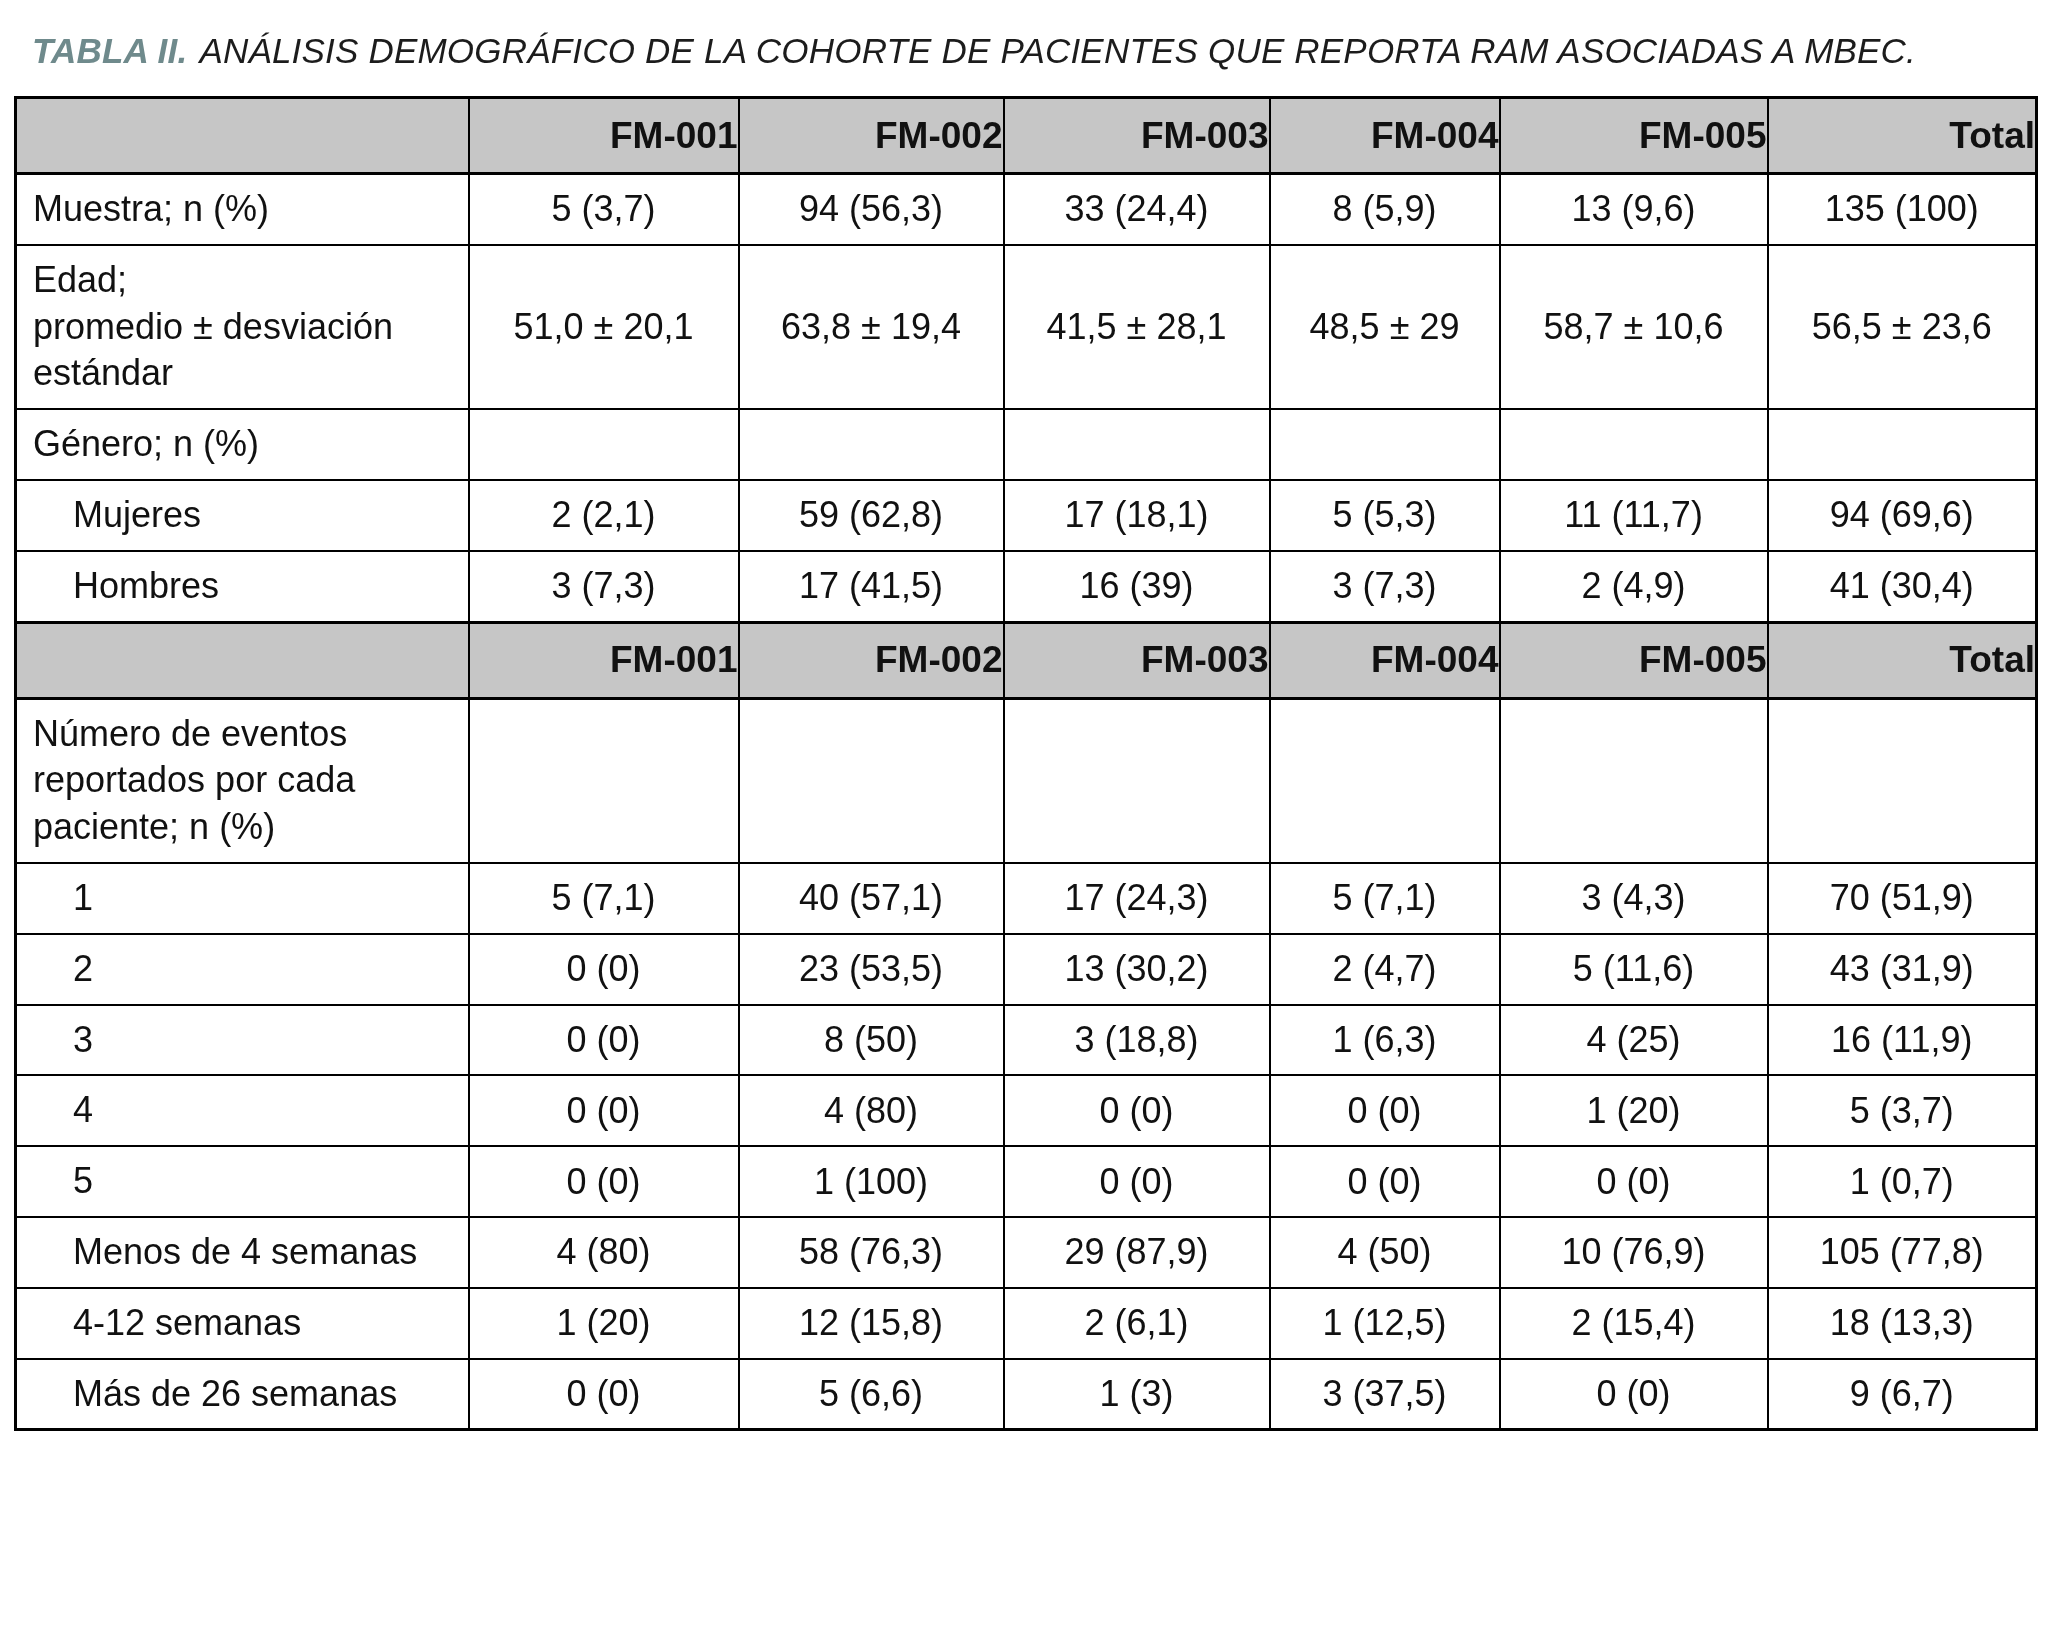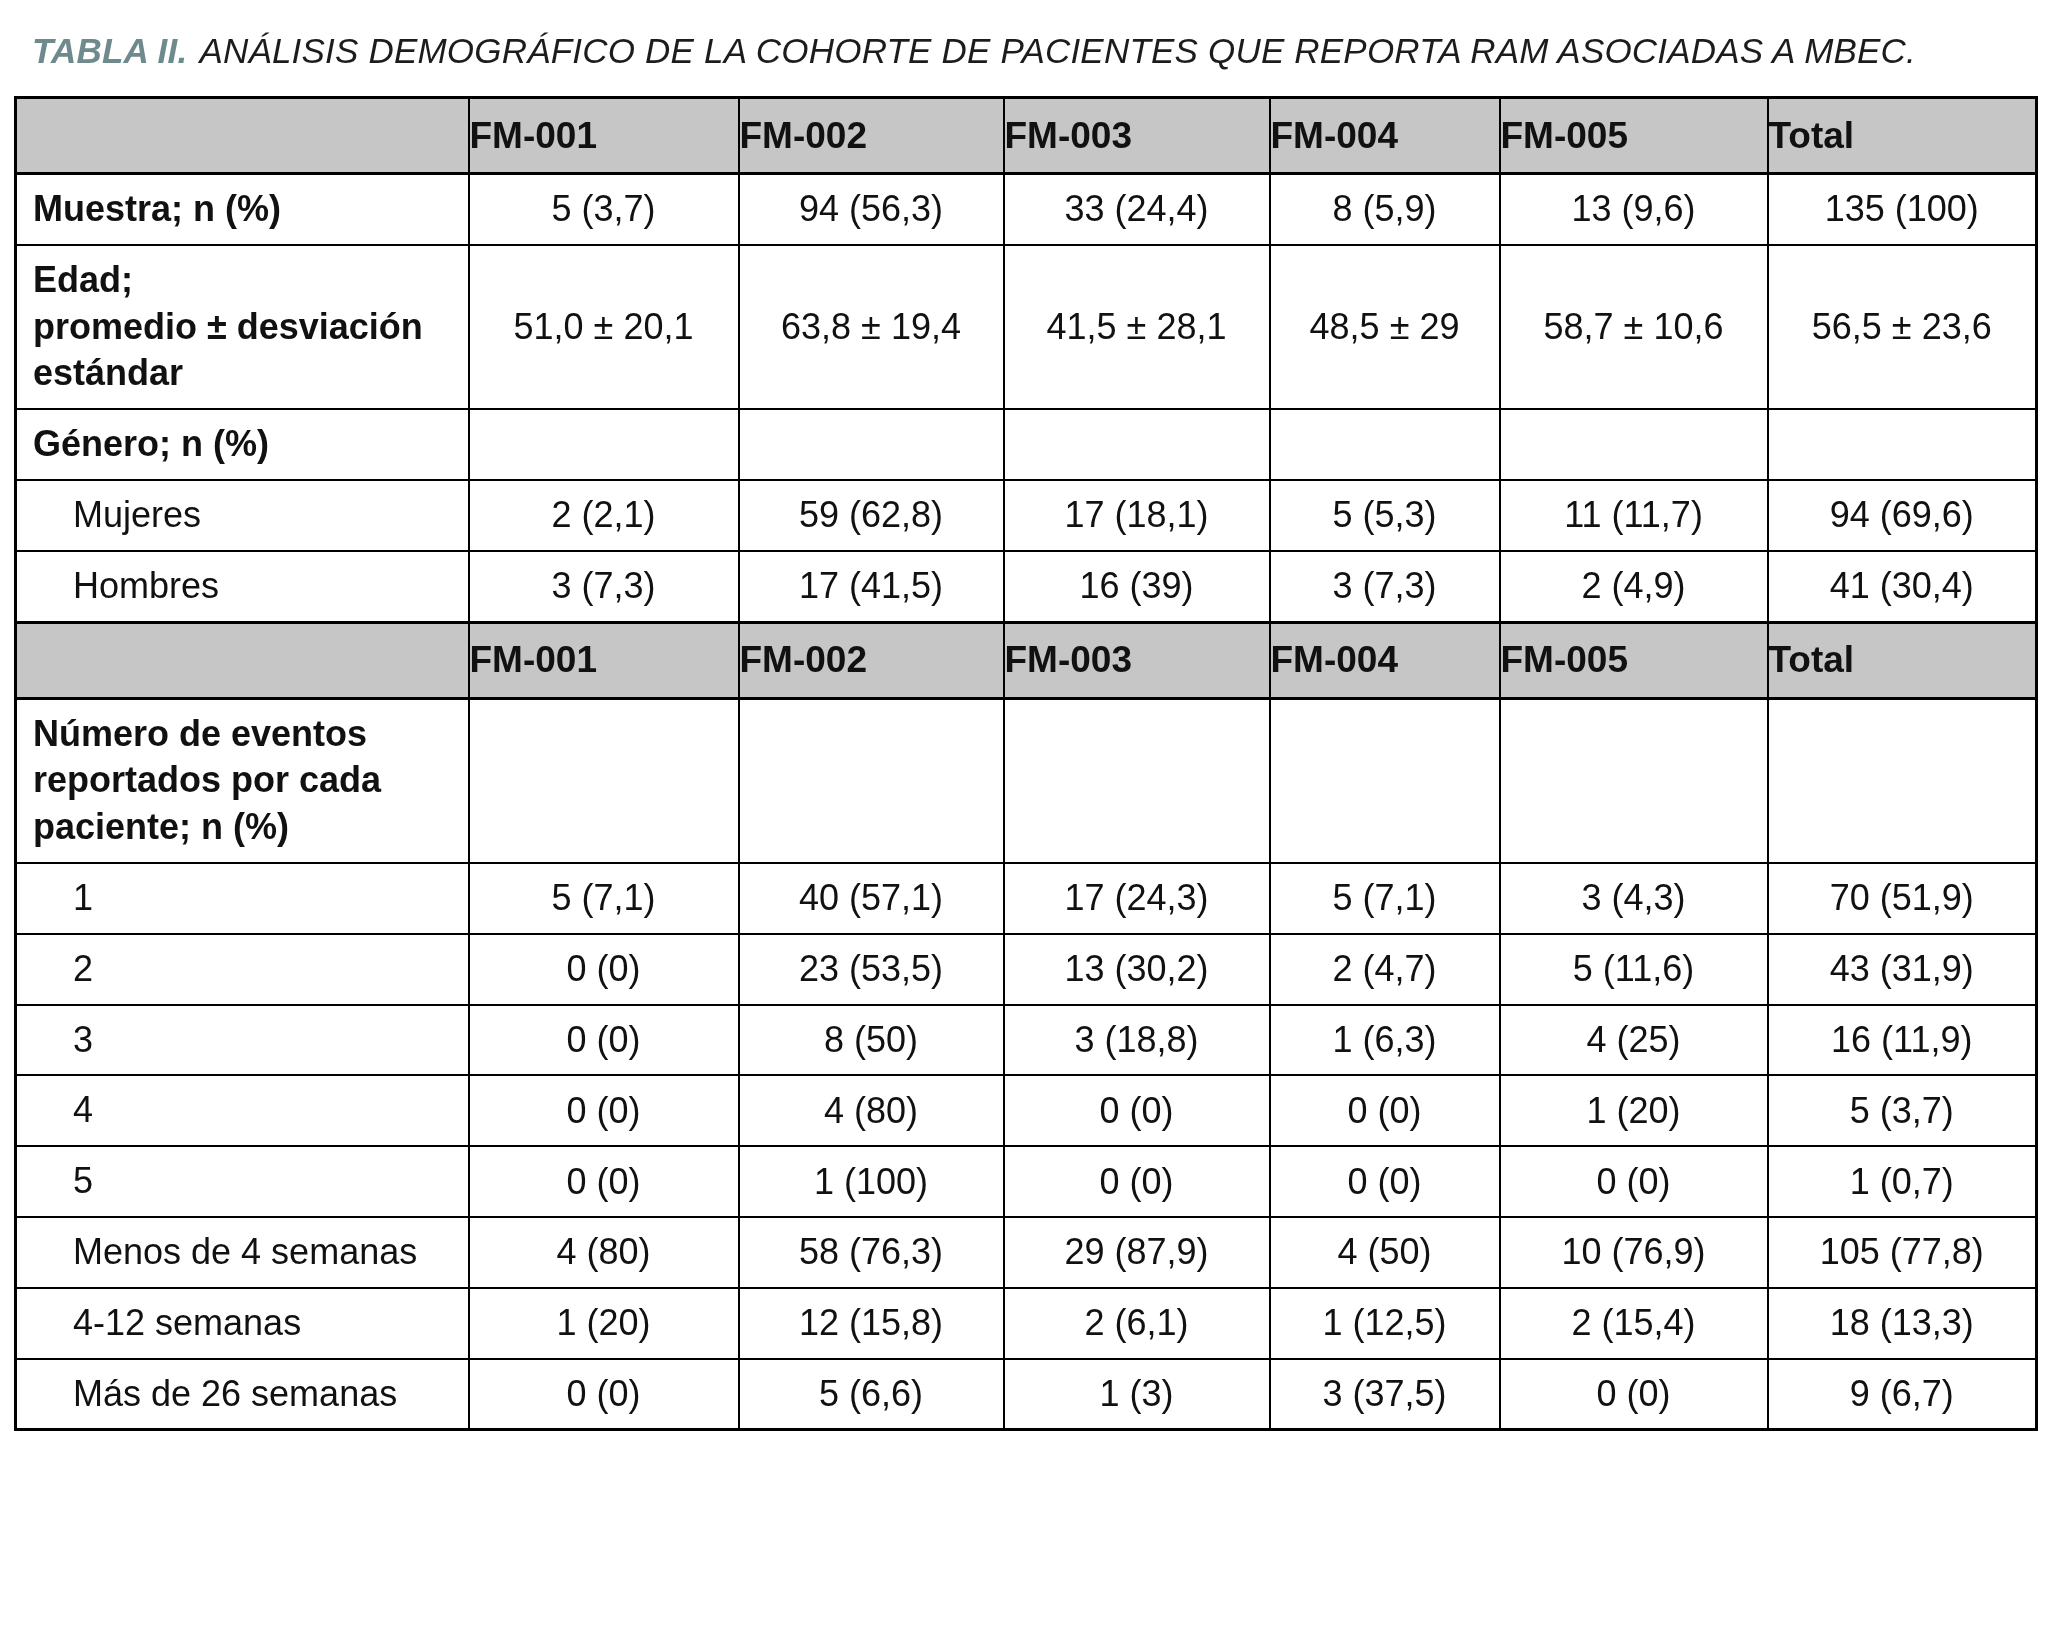--- a/index.html
+++ b/index.html
@@ -34,33 +34,33 @@
     border: 3px solid var(--border, #000000);
   }
   table.demo th, table.demo td {
     border: 2px solid var(--border, #000000);
   }
   tr.head th {
     background: var(--header-bg, #c6c6c6);
     font-size: 37px;
     font-weight: bold;
     height: 76px;
-    text-align: left;
+    text-align: right;
     border-top-width: 3px;
     border-bottom-width: 3px;
   }
   td {
     font-size: 36px;
     padding: 11px 8px;
     vertical-align: middle;
   }
   td.lbl {
     text-align: left;
     padding-left: 16px;
-    font-weight: bold;
+    font-weight: normal;
     white-space: pre-line;
     line-height: 1.3;
   }
   td.lbl.indent {
     font-weight: normal;
     padding-left: 56px;
   }
   td.val { text-align: center; }
 </style>
 </head>

